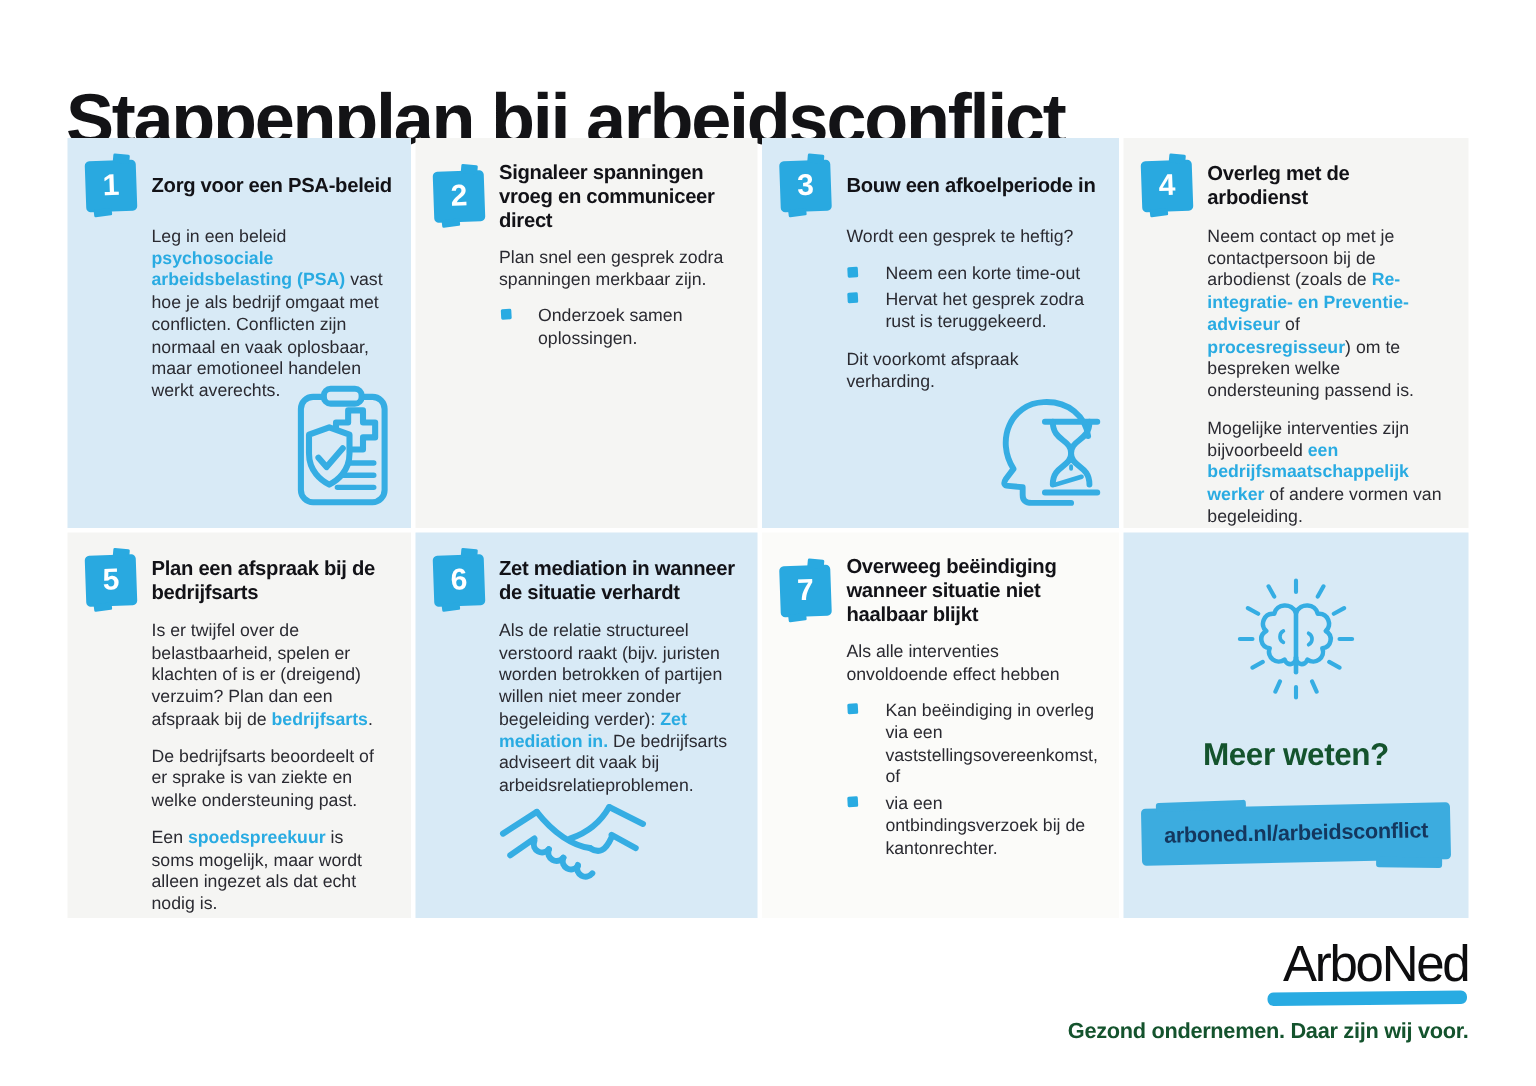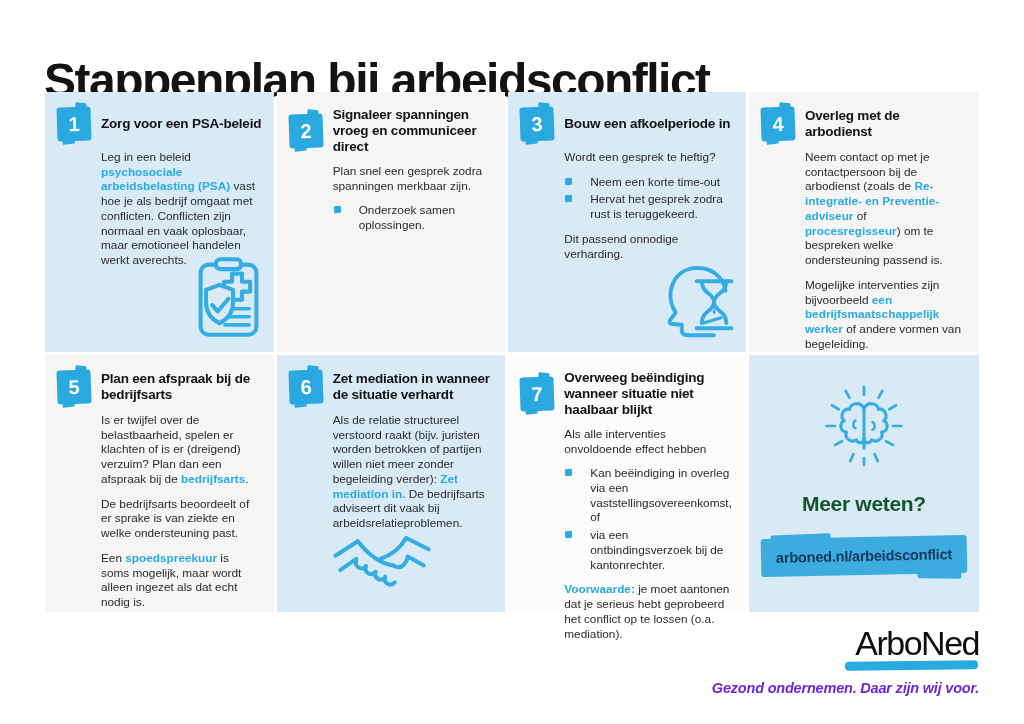--- a/index.html
+++ b/index.html
@@ -97,22 +97,22 @@
     font-size:34px; font-weight:400; letter-spacing:-1.5px;
     color:#0d0d0f;
   }
   .logo-underline {
     position:absolute; right:46px; top:661px;
     width:133px; height:9px; background:#29abe2;
     border-radius:4px; transform:rotate(-0.6deg);
   }
   .tagline {
     position:absolute; right:45px; top:680px;
-    font-size:14.5px; font-weight:700; font-style:italic;
-    color:#6d28d9; letter-spacing:-0.2px;
+    font-size:14.5px; font-weight:700; 
+    color:#14532d; letter-spacing:-0.2px;
   }
   svg { display:block; width:100%; height:100%; }
 </style>
 </head>
 <body>
 
 <h1 class="page-title">Stappenplan bij arbeidsconflict</h1>
 
 <div class="grid">
 
@@ -159,21 +159,21 @@
         <span>3</span>
       </div>
       <h3>Bouw een afkoelperiode in</h3>
     </div>
     <div class="card-body">
         <p><span>Wordt een gesprek te heftig?</span></p>
         <ul>
           <li><span>Neem een korte time-out</span></li>
           <li><span>Hervat het gesprek zodra rust is teruggekeerd.</span></li>
         </ul>
-        <p><span>Dit passend onnodige verharding.</span></p>
+        <p><span>Dit voorkomt afspraak verharding.</span></p>
       </div>
     <span class="corner-icon icon-step3">
       <svg viewBox="0 0 110 102" fill="none" stroke="#35ade3" stroke-width="4.5" stroke-linecap="round" stroke-linejoin="round">
         <path d="M78 96 h-30 c-5 0 -7 -2 -7 -6 v-6 l-11 -1 c-3 0 -4 -2 -2 -5 l6 -8 c-14 -22 -2 -50 23 -51 c19 -1 32 11 34 26"></path>
         <path d="M58 34 h40 M58 88 h40"></path>
         <path d="M64 34 c0 15 14 13 14 24 c0 11 -14 9 -14 24"></path>
         <path d="M92 34 c0 15 -14 13 -14 24 c0 11 14 9 14 24"></path>
         <path d="M66 82 l20 -6" stroke-width="3.5"></path>
         <path d="M78 62 v10" stroke-width="3" stroke-dasharray="2 4"></path>
       </svg>
@@ -240,21 +240,20 @@
         <span>7</span>
       </div>
       <h3>Overweeg beëindiging wanneer situatie niet haalbaar blijkt</h3>
     </div>
     <div class="card-body">
         <p><span>Als alle interventies onvoldoende effect hebben</span></p>
         <ul>
           <li><span>Kan beëindiging in overleg via een vaststellingsovereenkomst, of</span></li>
           <li><span>via een ontbindingsverzoek bij de kantonrechter.</span></li>
         </ul>
-        <p><span class="hl">Voorwaarde:</span><span> je moet aantonen dat je serieus hebt geprobeerd het conflict op te lossen (o.a. mediation).</span></p>
       </div>
   </section>
 
   <section class="card bg-blue info-card">
     <span class="brain-wrap">
       <svg viewBox="0 0 110 110" fill="none" stroke="#35ade3" stroke-width="4" stroke-linecap="round" stroke-linejoin="round">
         <path d="M55 30 V84"></path>
         <path d="M55 32 c-4 -9 -17 -8 -19 1 c-9 -1 -13 10 -7 15 c-7 4 -5 14 3 15 c-3 8 6 15 13 10 c2 6 10 5 10 -2"></path>
         <path d="M55 32 c4 -9 17 -8 19 1 c9 -1 13 10 7 15 c7 4 5 14 -3 15 c3 8 -6 15 -13 10 c-2 6 -10 5 -10 -2"></path>
         <path d="M44 48 c-4 2 -4 8 0 10 M66 60 c4 -2 4 -8 0 -10" stroke-width="3.2"></path>

